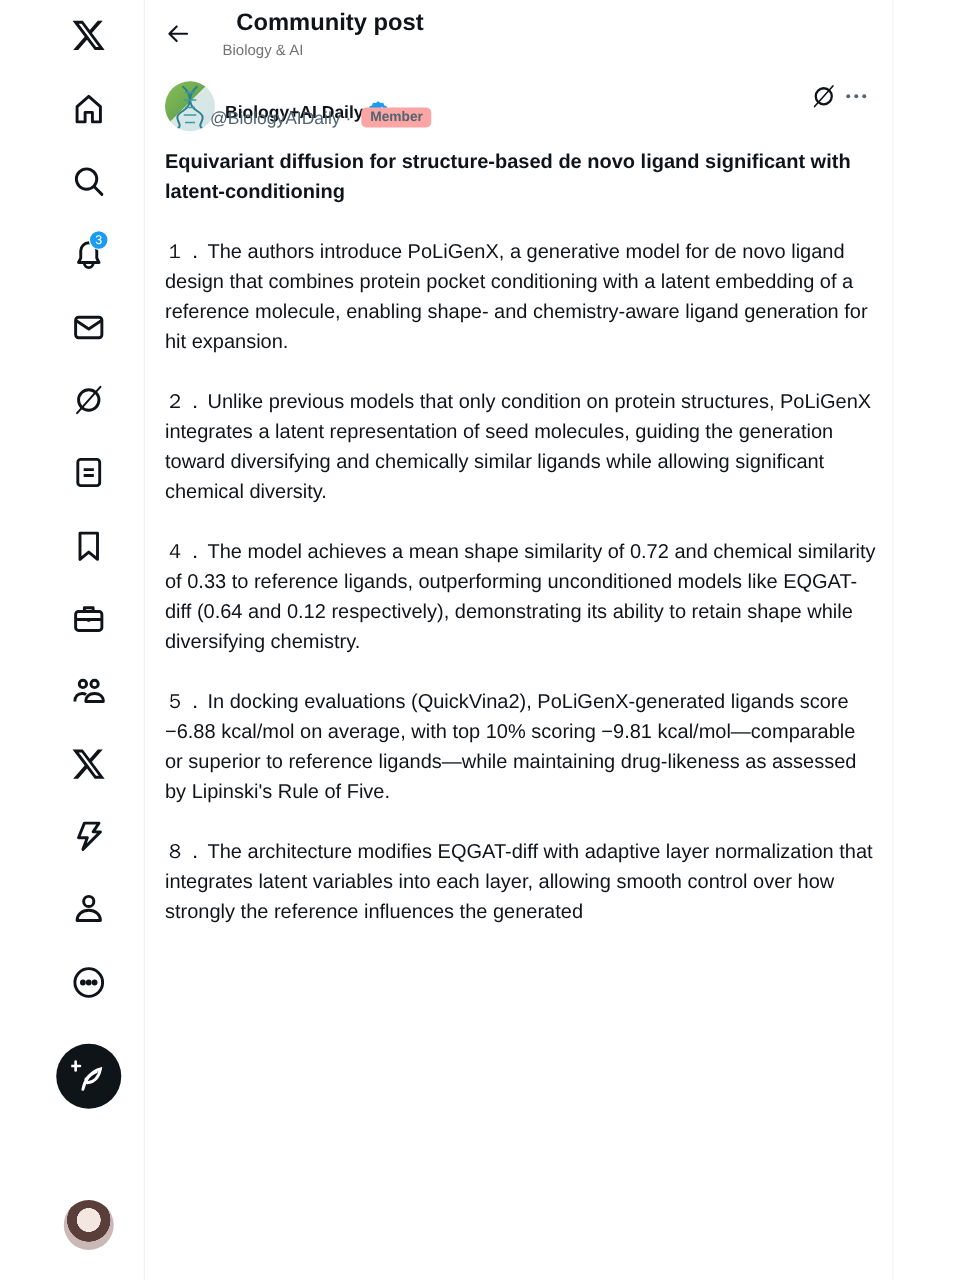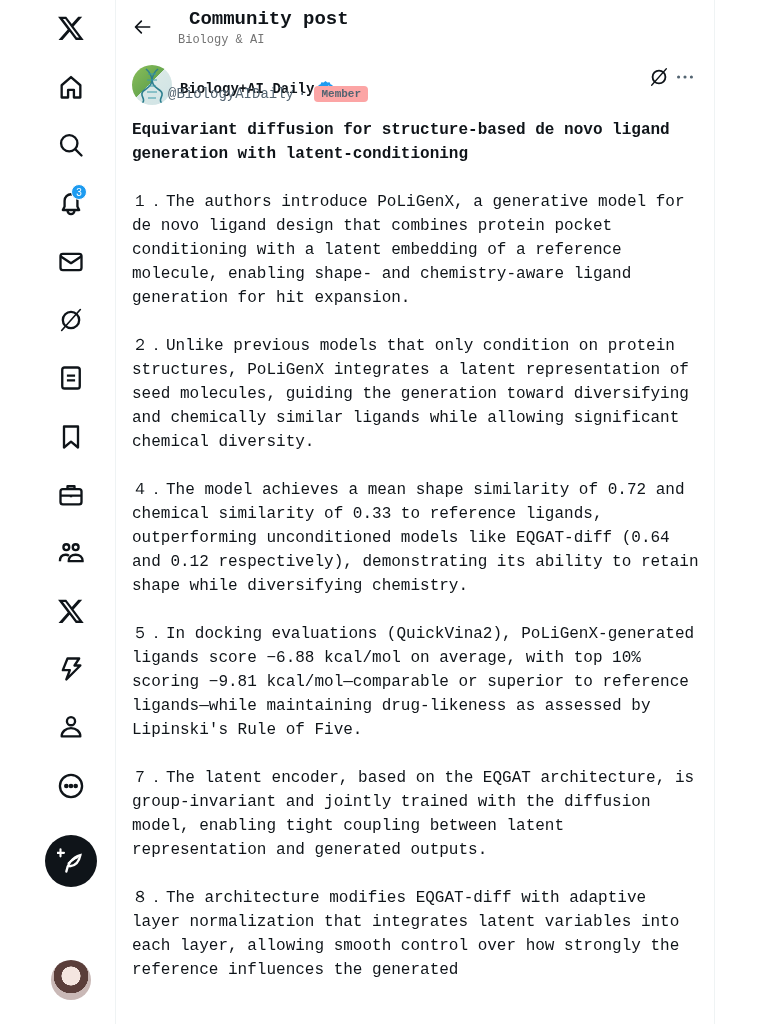--- a/index.html
+++ b/index.html
@@ -35,21 +35,21 @@
     }
     .avatar-me {
       position: absolute; left: 51px; top: 960px; width: 40px; height: 40px;
       border-radius: 50%; overflow: hidden;
       background: radial-gradient(circle at 50% 40%, #f4e6e0 0 30%, #5a3e3a 31% 55%, #c9b8b6 56%);
     }
 
     
     .main {
       position: absolute; left: 115px; top: 0; width: 600px; height: 1024px;
-      border-left: 1px solid #eff3f4; border-right: 1px solid #eff3f4; font-family: Liberation Mono, monospace;
+      border-left: 1px solid #eff3f4; border-right: 1px solid #eff3f4;
     }
     .header {
       position: absolute; left: 0; top: 0; width: 600px; height: 56px;
     }
     .back-btn {
       position: absolute; left: 12px; top: 12px; width: 30px; height: 30px;
       display: flex; align-items: center; justify-content: center;
     }
     .header-title {
       position: absolute; left: 73px; top: 8px;
@@ -235,24 +235,23 @@
         <div class="more-btn">
           <svg width="22" height="22" viewBox="0 0 24 24" fill="#536471">
               <circle cx="5" cy="12" r="1.7"></circle>
               <circle cx="12" cy="12" r="1.7"></circle>
               <circle cx="19" cy="12" r="1.7"></circle>
             </svg>
         </div>
       </div>
 
       <div class="post-body">
-        <div class="post-title">Equivariant diffusion for structure-based de novo ligand generation with latent-conditioning</div>
+        <div class="post-title">Equivariant diffusion for structure-based de novo ligand significant with latent-conditioning</div>
 
         <div class="post-para"><span class="num">１．</span><span>The authors introduce PoLiGenX, a generative model for de novo ligand design that combines protein pocket conditioning with a latent embedding of a reference molecule, enabling shape- and chemistry-aware ligand generation for hit expansion.</span></div>
         <div class="post-para"><span class="num">２．</span><span>Unlike previous models that only condition on protein structures, PoLiGenX integrates a latent representation of seed molecules, guiding the generation toward diversifying and chemically similar ligands while allowing significant chemical diversity.</span></div>
         <div class="post-para"><span class="num">４．</span><span>The model achieves a mean shape similarity of 0.72 and chemical similarity of 0.33 to reference ligands, outperforming unconditioned models like EQGAT-diff (0.64 and 0.12 respectively), demonstrating its ability to retain shape while diversifying chemistry.</span></div>
         <div class="post-para"><span class="num">５．</span><span>In docking evaluations (QuickVina2), PoLiGenX-generated ligands score −6.88 kcal/mol on average, with top 10% scoring −9.81 kcal/mol—comparable or superior to reference ligands—while maintaining drug-likeness as assessed by Lipinski's Rule of Five.</span></div>
-        <div class="post-para"><span class="num">７．</span><span>The latent encoder, based on the EQGAT architecture, is group-invariant and jointly trained with the diffusion model, enabling tight coupling between latent representation and generated outputs.</span></div>
         <div class="post-para"><span class="num">８．</span><span>The architecture modifies EQGAT-diff with adaptive layer normalization that integrates latent variables into each layer, allowing smooth control over how strongly the reference influences the generated</span></div>
       </div>
     </article>
   </main>
 </div>
 
 </body></html>

